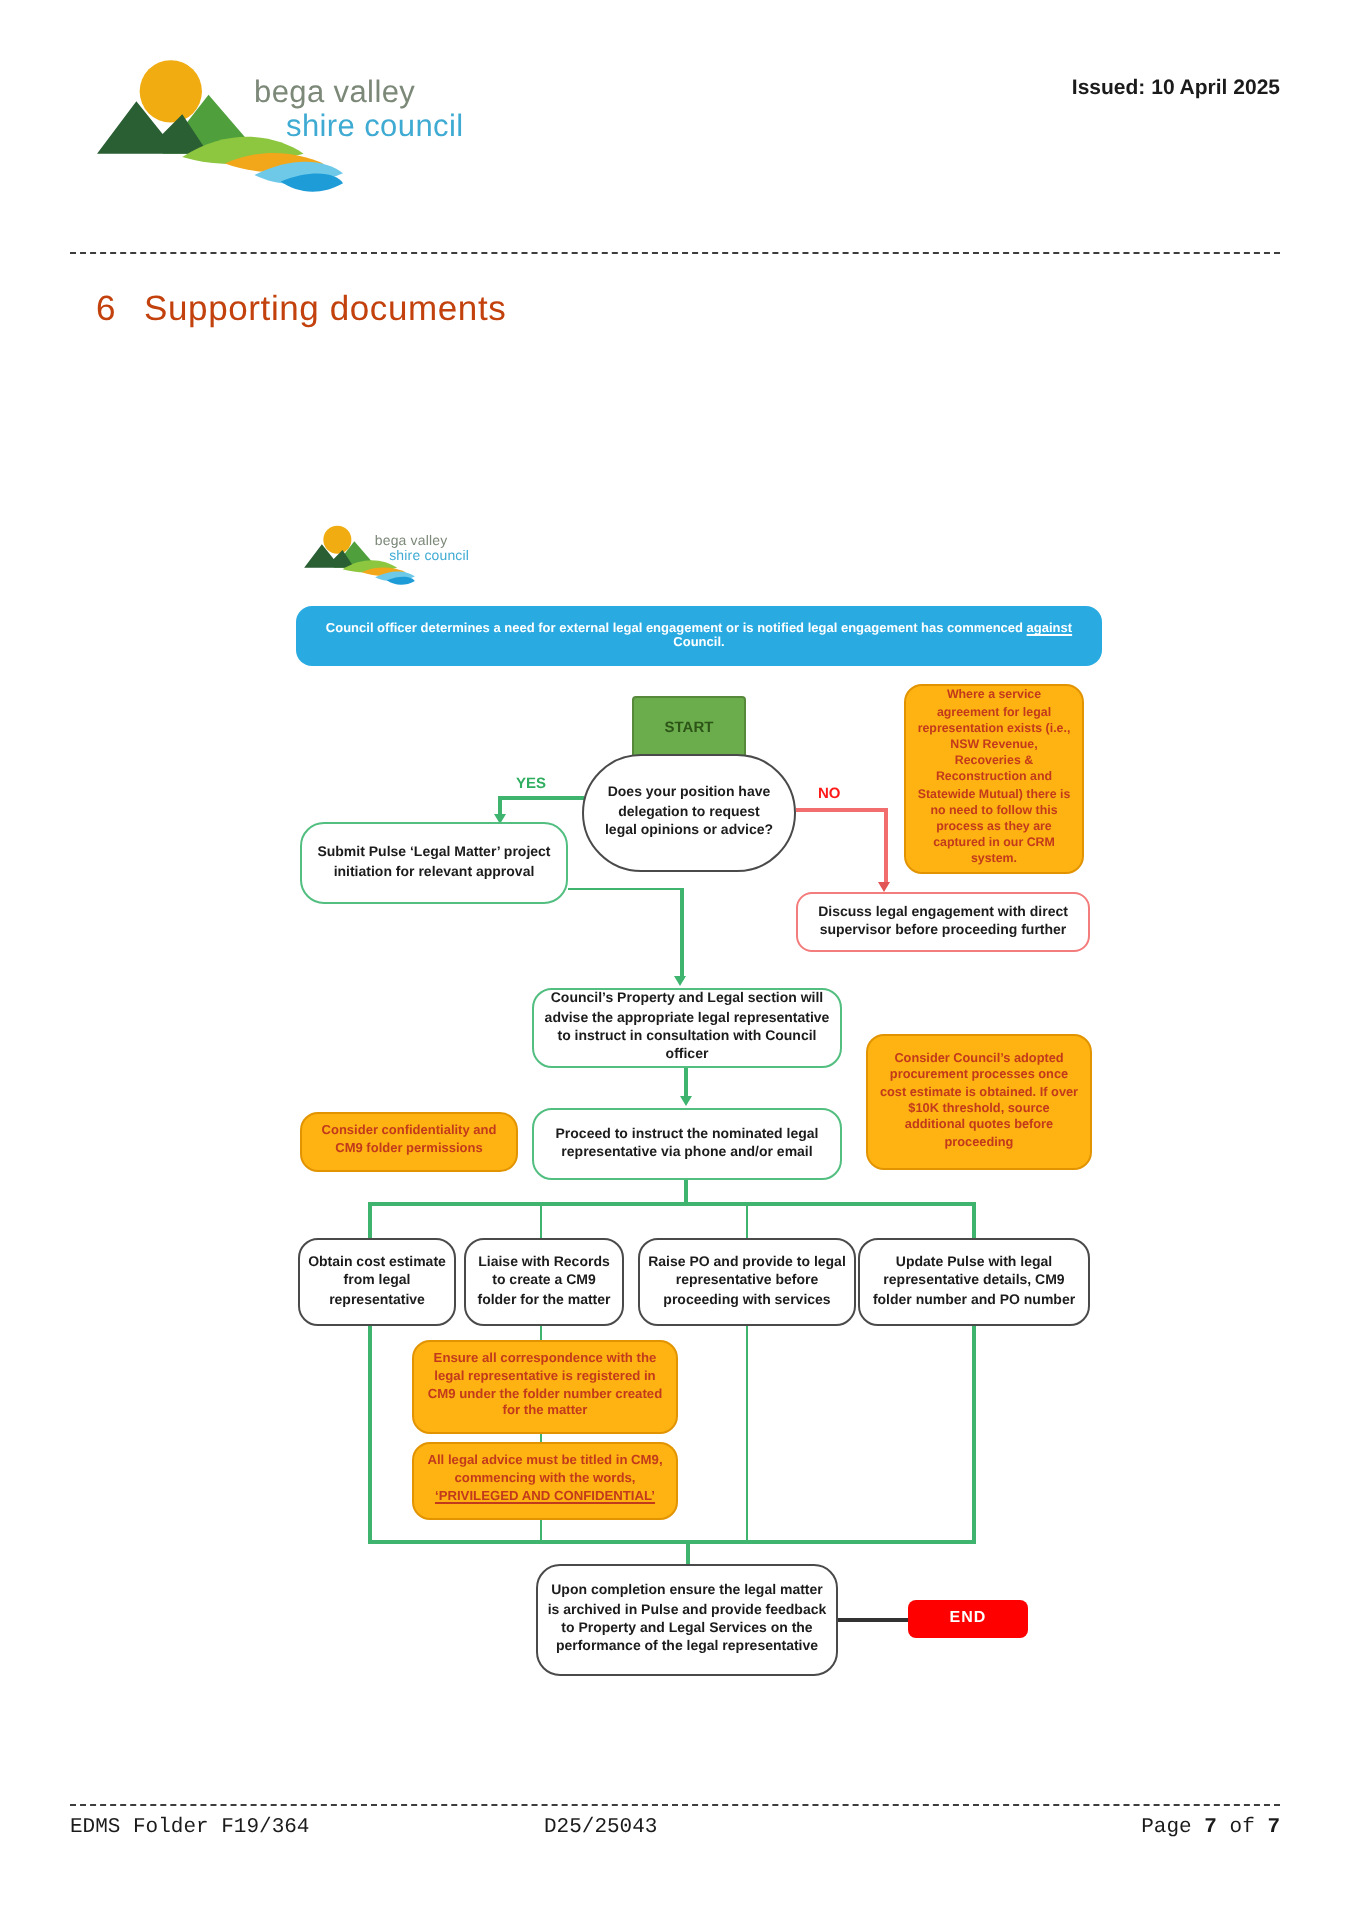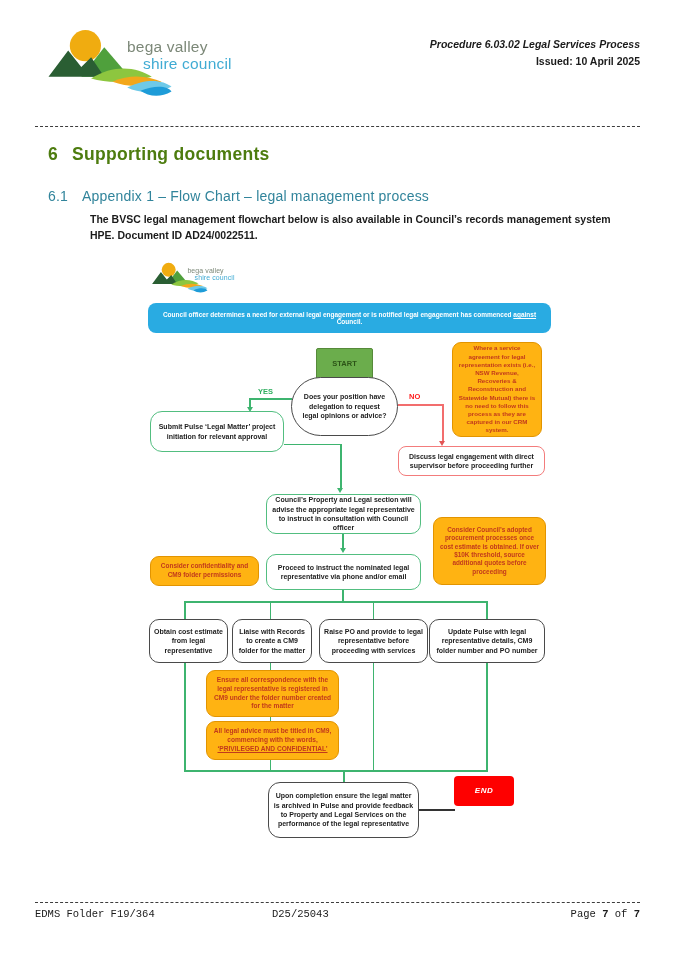--- a/index.html
+++ b/index.html
@@ -13,21 +13,21 @@
   .dash { height:0; border-top:1.6px dashed #3d3d3d; }
 
   
   .logo-wrap { width:210px; height:85px; }
   .logo-text { position:absolute; left:92px; top:12px; line-height:17px; letter-spacing:0.2px; }
   .lt1 { font-size:15.5px; color:#7c8878; }
   .lt2 { font-size:15.5px; color:#3fabd3; margin-left:16px; }
   .mini { transform:scale(0.45); transform-origin:0 0; }
 
   
-  .h1 { color:#4d7c0f; font-size:17.5px; font-weight:700; letter-spacing:0.3px; }
+  .h1 { color:#c2410c; font-size:17.5px; font-weight:400; letter-spacing:0.3px; }
   .h1 .num, .h2 .num { margin-right:14px; }
   .h2 { color:#31849b; font-size:14px; font-weight:400; letter-spacing:0.2px; }
   .intro { font-size:10.5px; font-weight:600; color:#1b1b1b; line-height:15.5px; width:548px; }
 
   
   .fc-title { font-size:13.5px; font-weight:700; color:#111; }
   .banner { background:#29abe2; border-radius:8px; color:#fff; font-size:6.5px; font-weight:700;
             display:flex; align-items:center; justify-content:center; text-align:center; padding:0 8px; }
   .u { text-decoration:underline; }
   .node { position:absolute; background:#fff; display:flex; align-items:center; justify-content:center;
@@ -70,33 +70,28 @@
       <path d="M96 75 C 120 63,140 66,150 74 C 130 83,110 82,96 75 Z" fill="#6ec9e8"></path>
       <path d="M112 79 C 132 71,146 74,150 80 C 136 88,122 86,112 79 Z" fill="#1e9cd8"></path>
     </svg>
     <div class="logo-text">
       <div class="lt1">bega valley</div>
       <div class="lt2">shire council</div>
     </div>
   </div>
 
   <div class="abs hdr-meta">
-    <div class="it">Procedure 6.03.02 Legal Services Process</div>
     <div>Issued: 10 April 2025</div>
   </div>
 
   <div class="abs dash" style="left:35px;top:126px;width:605px;"></div>
 
   <div class="abs h1" style="left:48px;top:144px;">
     <span class="num">6</span><span>Supporting documents</span>
   </div>
-  <div class="abs h2" style="left:48px;top:188px;">
-    <span class="num">6.1</span><span>Appendix 1 – Flow Chart – legal management process</span>
-  </div>
-  <div class="abs intro" style="left:90px;top:212px;">The BVSC legal management flowchart below is also available in Council’s records management system HPE. Document ID AD24/0022511.</div>
 
   <div class="abs logo-wrap mini" style="left:146px;top:261px;">
     <svg width="150" height="82" viewBox="0 0 150 100">
       <circle cx="45" cy="24" r="19" fill="#f0ac10"></circle>
       <path d="M40 62 L68 26 L92 54 L98 62 Z" fill="#4fa03c"></path>
       <path d="M0 62 L24 30 L40 50 L52 38 L68 62 Z" fill="#2a5e33"></path>
       <path d="M52 64 C 80 46,108 50,126 62 C 98 70,72 70,52 64 Z" fill="#8dc63f"></path>
       <path d="M78 68 C 100 58,122 61,138 68 C 116 76,95 74,78 68 Z" fill="#f2a71b"></path>
       <path d="M96 75 C 120 63,140 66,150 74 C 130 83,110 82,96 75 Z" fill="#6ec9e8"></path>
       <path d="M112 79 C 132 71,146 74,150 80 C 136 88,122 86,112 79 Z" fill="#1e9cd8"></path>
@@ -164,21 +159,21 @@
   <div class="node dark-box" style="left:429px;top:619px;width:116px;height:44px;">Update Pulse with legal representative details, CM9 folder number and PO number</div>
 
   <div class="node orange-box" style="left:206px;top:670px;width:133px;height:47px;font-size:6.6px;">Ensure all correspondence with the legal representative is registered in CM9 under the folder number created for the matter</div>
 
   <div class="node orange-box" style="left:206px;top:721px;width:133px;height:39px;font-size:6.6px;">
     <span><span>All legal advice must be titled in CM9, commencing with the words, </span><span class="u">‘PRIVILEGED AND CONFIDENTIAL’</span></span>
   </div>
 
   <div class="node dark-box" style="left:268px;top:782px;width:151px;height:56px;border-radius:12px;">Upon completion ensure the legal matter is archived in Pulse and provide feedback to Property and Legal Services on the performance of the legal representative</div>
 
-  <div class="node endpill" style="left:454px;top:776px;width:60px;height:30px;font-style:italic;">END</div>
+  <div class="node endpill" style="left:454px;top:800px;width:60px;height:19px;">END</div>
 
   <div class="abs dash" style="left:35px;top:902px;width:605px;"></div>
   <div class="abs footer">
     <span class="abs" style="left:0;">EDMS Folder F19/364</span>
     <span class="abs" style="left:237px;">D25/25043</span>
     <span class="abs" style="right:0;"><span>Page</span>&nbsp;<span class="b">7</span>&nbsp;<span>of</span>&nbsp;<span class="b">7</span></span>
   </div>
 
 </div>
 

